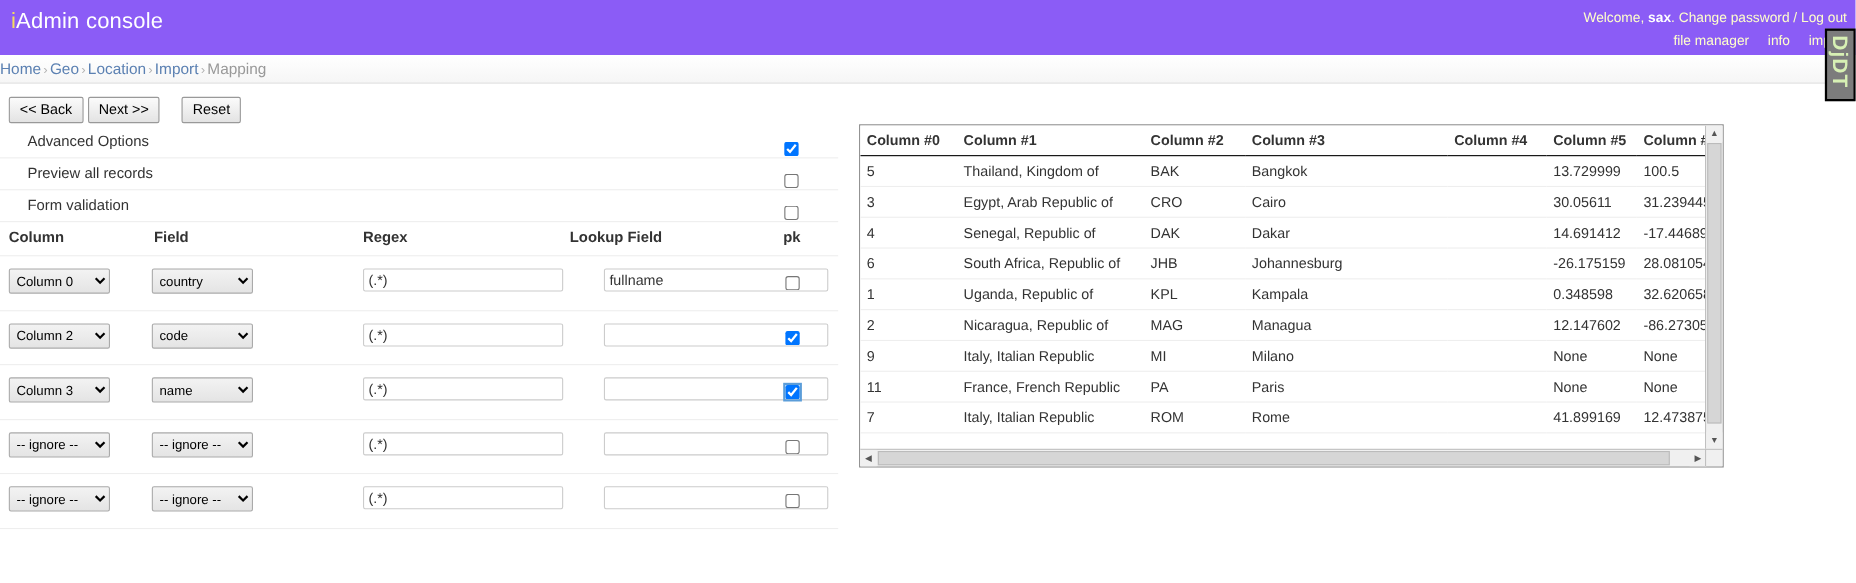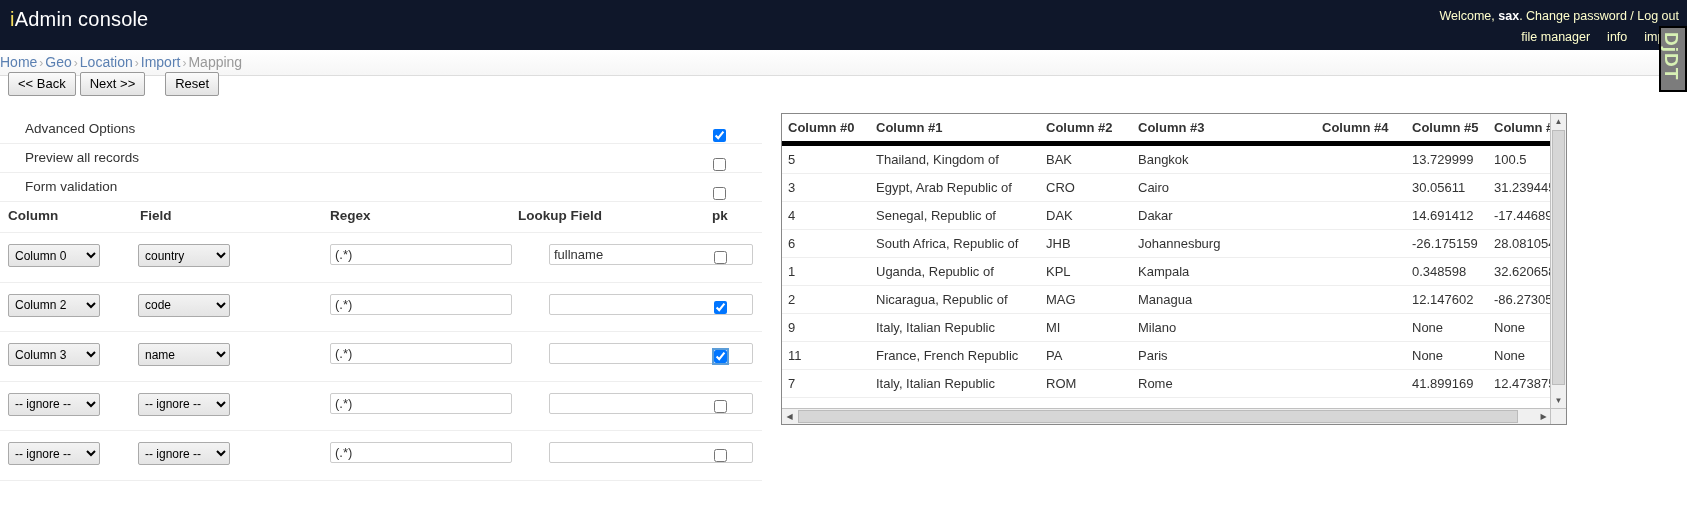--- a/index.html
+++ b/index.html
@@ -8,21 +8,21 @@
     background:#fff;
     font-family:"Liberation Sans",sans-serif;
     font-size:13px;
     color:#333;
     position:relative;
   }
 
   
   #header{
     position:absolute;left:0;top:0;width:1687px;height:50px;
-    background:#0f172a;color:#fff;
+    background:#8b5cf6;color:#fff;
   }
   #branding{
     position:absolute;left:0;top:2px;
     font-size:20px;color:#f5dd5d;
     padding:6px 0 0 10px;
     font-weight:300;
     letter-spacing:.2px;
   }
   #branding .site-name{color:#ffffff;}
   #user-tools{
@@ -48,21 +48,21 @@
     padding:4px 0 0 0;
     box-sizing:border-box;
     background-image:linear-gradient(#ffffff,#f6f6f6);
   }
   #breadcrumbs a{color:#5b80b2;text-decoration:none;}
   #breadcrumbs .sep{color:#b3b3b3;font-size:12px;padding:0 2px;}
   #breadcrumbs .current{color:#999;}
 
   
   #button-row{
-    position:absolute;left:8px;top:72px;
+    position:absolute;left:8px;top:88px;
   }
   .btn{
     font-family:"Liberation Sans",sans-serif;
     font-size:13px;
     color:#000;
     background:#e8e8e8;
     background-image:linear-gradient(#fbfbfb,#e3e3e3);
     border:1px solid #999;
     border-radius:2px;
     padding:3px 9px 4px 9px;
@@ -167,21 +167,21 @@
     border-collapse:collapse;
     font-size:13px;
     color:#333;
     width:780px;
     table-layout:fixed;
   }
   table.preview th{
     text-align:left;
     font-weight:bold;
     padding:6px 4px 6px 6px;
-    border-bottom:5px solid #000000;
+    border-bottom:1px solid #000000;
     white-space:nowrap;
     font-size:13px;
     color:#333;
   }
   table.preview td{
     padding:6px 4px 6px 6px;
     border-bottom:1px solid #eee;
     white-space:nowrap;
     overflow:hidden;
   }

